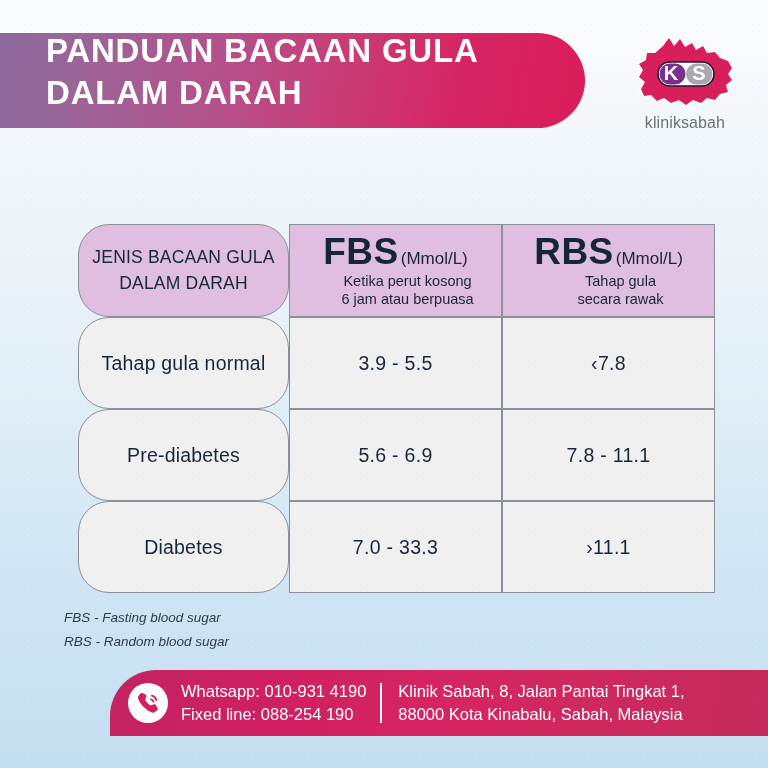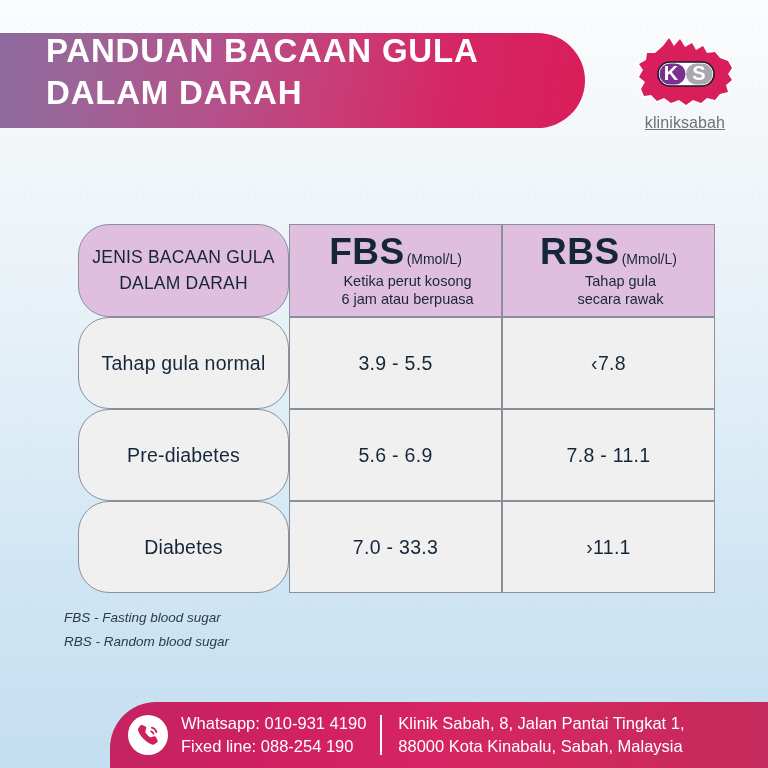--- a/index.html
+++ b/index.html
@@ -85,21 +85,20 @@
     height: 78px;
     position: relative;
   }
   .logo-mark svg { display: block; width: 104px; height: 78px; }
   .logo-word {
     margin-top: 2px;
     font-size: 16px;
     color: #6d7279;
     letter-spacing: 0.1px;
     white-space: nowrap;
-    text-decoration: underline;
   }
 
   
   .table {
     position: absolute;
     left: 78px;
     top: 224px;
     width: 637px;
     border-collapse: separate;
     border-spacing: 0;
@@ -143,21 +142,21 @@
     margin-bottom: 2px;
     text-align: center;
   }
   .head-abbr {
     font-size: 37px;
     font-weight: bold;
     letter-spacing: 0.5px;
     color: #16263a;
   }
   .head-unit {
-    font-size: 14px;
+    font-size: 17px;
     margin-left: 2px;
     color: #16263a;
   }
   .head-sub {
     font-size: 14.5px;
     line-height: 1.25;
     color: #16263a;
     margin-left: 24px;
   }
 
@@ -180,21 +179,21 @@
     font-style: italic;
     font-size: 13.5px;
     color: #2c3a4c;
     line-height: 1.75;
   }
 
   
   .footer-bar {
     position: absolute;
     left: 110px;
-    top: 702px;
+    top: 670px;
     width: 658px;
     height: 66px;
     background: linear-gradient(100deg,
         #c42362 0%,
         #cf2061 24%,
         #d62462 48%,
         #d0285f 70%,
         #c62a5d 100%);
     border-top-left-radius: 46px;
     display: flex;

